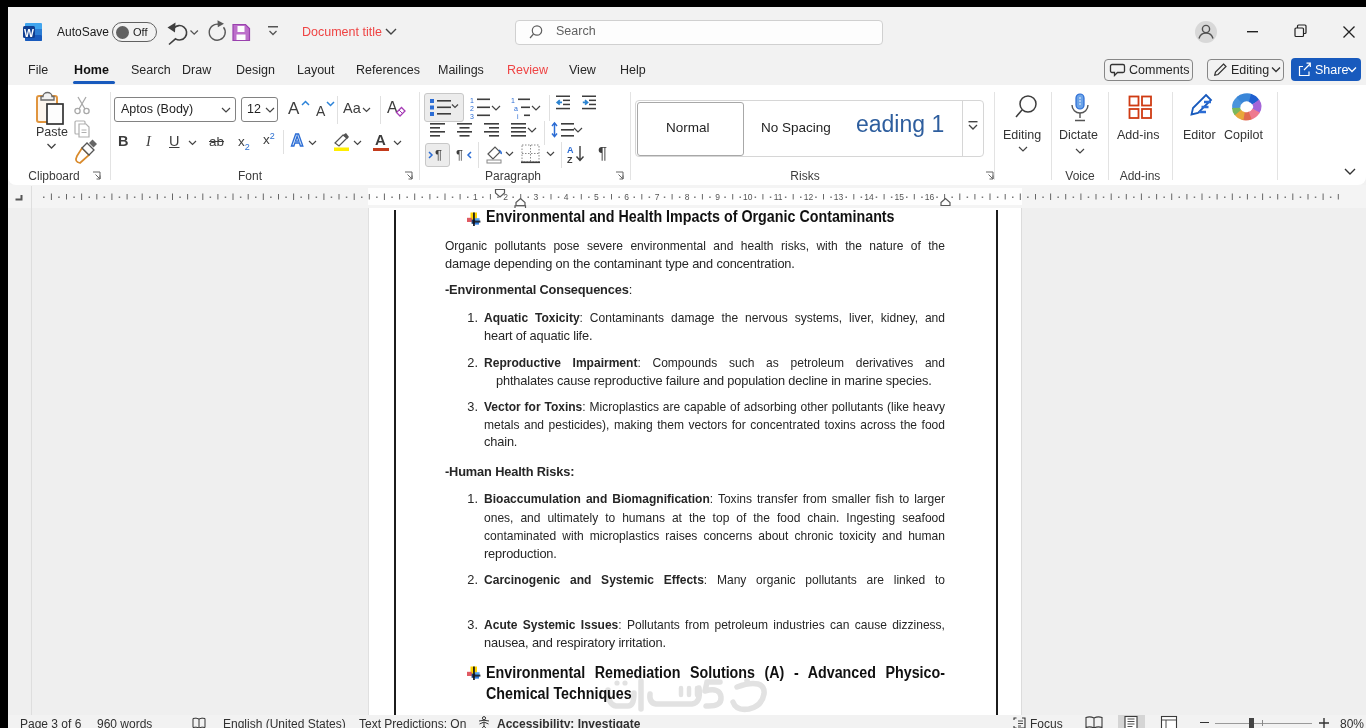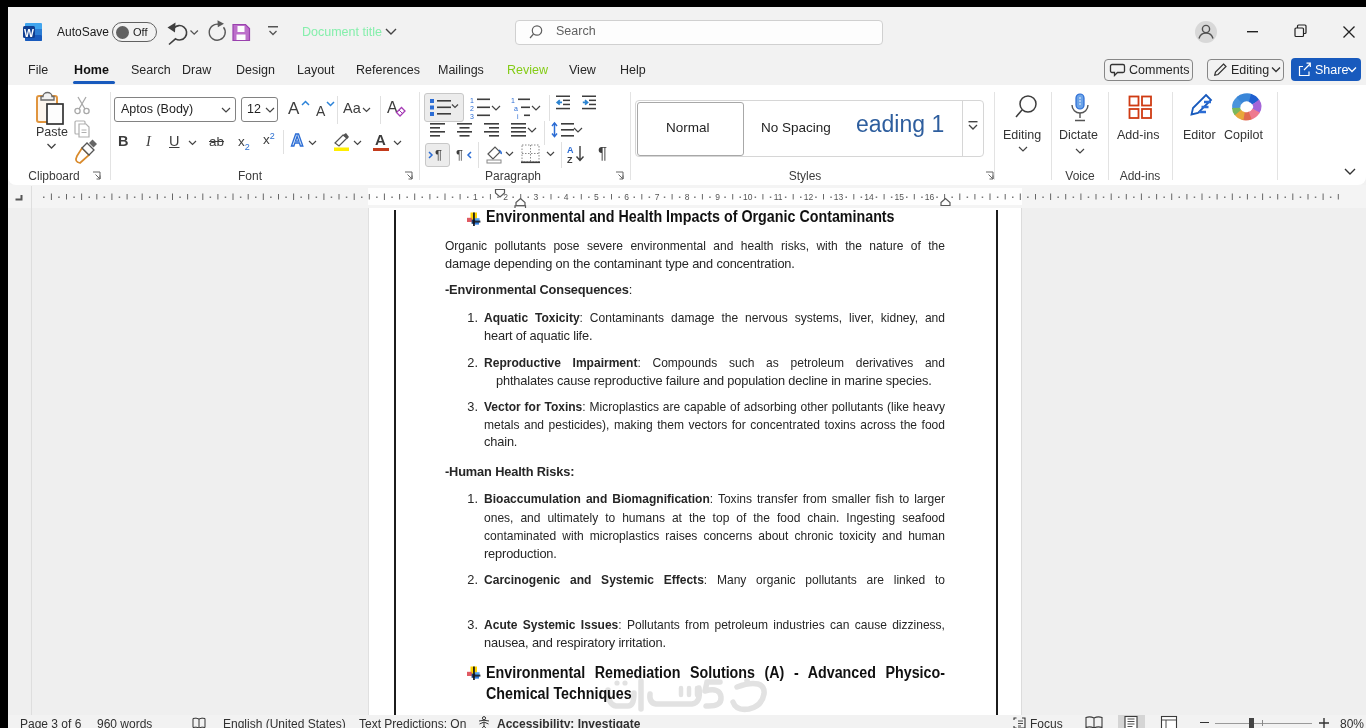--- a/index.html
+++ b/index.html
@@ -57,38 +57,38 @@
 
   <rect x="1295" y="28" width="8.5" height="8.5" rx="1" fill="none" stroke="#222" stroke-width="1.2"></rect>
   <path d="M1297.5 28 v-2 a1 1 0 0 1 1 -1 h6.5 a1 1 0 0 1 1 1 v6.5 a1 1 0 0 1 -1 1 h-2" fill="none" stroke="#222" stroke-width="1.2"></path>
 
   <path d="M1343.5 26.5 l11 11 M1354.5 26.5 l-11 11" stroke="#222" stroke-width="1.3"></path>
 </svg>
 <div class="t" style="left:57px;top:25px;font-size:12px;color:#1a1a1a;">AutoSave</div>
 <div class="abs" style="left:112px;top:22px;width:45px;height:20px;border:1px solid #616161;border-radius:10px;background:#f2f2f2;"></div>
 <div class="abs" style="left:115.5px;top:25.5px;width:13px;height:13px;border-radius:50%;background:#616161;"></div>
 <div class="t" style="left:133px;top:26px;font-size:11px;color:#1a1a1a;">Off</div>
-<div class="t" style="left:302px;top:24.5px;font-size:12.5px;color:#86efac;">Document title</div>
+<div class="t" style="left:302px;top:24.5px;font-size:12.5px;color:#ef4444;">Document title</div>
 <div class="abs" style="left:515px;top:20px;width:368px;height:25px;background:#fdfdfd;border:1px solid #d0d0d0;border-radius:4px;"></div>
 <svg class="abs" style="left:528px;top:24px;width:16px;height:16px;" viewBox="0 0 16 16">
     <circle cx="9" cy="6.5" r="4.7" fill="none" stroke="#5f5f5f" stroke-width="1.2"></circle>
     <path d="M5.5 10 l-3.5 4" stroke="#5f5f5f" stroke-width="1.2"></path>
   </svg>
 <div class="t" style="left:556px;top:24px;font-size:12.5px;color:#616161;">Search</div>
 
 <div class="t" style="left:28px;top:63px;font-size:12.5px;color:#262626;">File</div>
 <div class="t" style="left:74px;top:62.5px;font-size:12.5px;color:#0f0f0f;font-weight:bold;letter-spacing:0.1px;">Home</div>
 <div class="abs" style="left:73px;top:81px;width:42px;height:3px;background:#185abd;border-radius:2px;"></div>
 <div class="t" style="left:131px;top:63px;font-size:12.5px;color:#262626;">Search</div>
 <div class="t" style="left:182px;top:63px;font-size:12.5px;color:#262626;">Draw</div>
 <div class="t" style="left:236px;top:63px;font-size:12.5px;color:#262626;">Design</div>
 <div class="t" style="left:297px;top:63px;font-size:12.5px;color:#262626;">Layout</div>
 <div class="t" style="left:356px;top:63px;font-size:12.5px;color:#262626;">References</div>
 <div class="t" style="left:438px;top:63px;font-size:12.5px;color:#262626;">Mailings</div>
-<div class="t" style="left:507px;top:63px;font-size:12.5px;color:#84cc16;">Review</div>
+<div class="t" style="left:507px;top:63px;font-size:12.5px;color:#ef4444;">Review</div>
 <div class="t" style="left:569px;top:63px;font-size:12.5px;color:#262626;">View</div>
 <div class="t" style="left:620px;top:63px;font-size:12.5px;color:#262626;">Help</div>
 
 <div class="abs" style="left:1104px;top:59px;width:89px;height:22px;border:1px solid #878787;border-radius:4px;"></div>
 <svg class="abs" style="left:1110px;top:63px;width:16px;height:14px;" viewBox="0 0 16 14">
  <path d="M2 1.5 h11 a1.5 1.5 0 0 1 1.5 1.5 v5 a1.5 1.5 0 0 1 -1.5 1.5 h-5.5 l-3 3 v-3 h-2.5 a1.5 1.5 0 0 1 -1.5 -1.5 v-5 a1.5 1.5 0 0 1 1.5 -1.5 z" fill="none" stroke="#333" stroke-width="1.3"></path>
 </svg>
 <div class="t" style="left:1129px;top:63px;font-size:12.5px;color:#262626;">Comments</div>
 <div class="abs" style="left:1207px;top:59px;width:77px;height:22px;border:1px solid #878787;border-radius:4px;"></div>
 <svg class="abs" style="left:1213px;top:62px;width:15px;height:15px;" viewBox="0 0 15 15">
@@ -357,21 +357,21 @@
 <div class="abs" style="left:635px;top:100px;width:349px;height:57px;border:1px solid #d6d6d6;border-radius:4px;background:#fff;"></div>
 <div class="abs" style="left:636.5px;top:101.5px;width:107px;height:54px;border:1.5px solid #a8a8a8;border-radius:3px;background:#fff;"></div>
 <div class="t" style="left:666px;top:120px;font-size:13.5px;color:#1f1f1f;">Normal</div>
 <div class="t" style="left:761px;top:120px;font-size:13.5px;color:#1f1f1f;">No Spacing</div>
 <div class="t" style="left:856px;top:111px;font-size:23px;color:#2e5e9e;">eading 1</div>
 <div class="abs" style="left:962px;top:100px;width:1px;height:57px;background:#d6d6d6;"></div>
 <svg class="abs" style="left:967px;top:120px;width:12px;height:14px;" viewBox="0 0 12 14">
   <rect x="1.5" y="1" width="9" height="1.4" fill="#444"></rect>
   <path d="M2 5 l4 4 4 -4" fill="none" stroke="#444" stroke-width="1.3"></path>
 </svg>
-<div class="lbl" style="left:770px;width:70px;">Styles</div>
+<div class="lbl" style="left:770px;width:70px;">Risks</div>
 <svg class="launch" style="left:985px;" viewBox="0 0 9 9">
     <path d="M1 1 h7 v7 M8 8 l-4.5 -4.5 M8 4.5 v3.5 h-3.5" fill="none" stroke="#666" stroke-width="1"></path>
   </svg>
 
 <svg class="abs" style="left:1013px;top:94px;width:26px;height:26px;" viewBox="0 0 26 26">
   <circle cx="15" cy="10" r="8" fill="#fcfcfc" stroke="#3b3b3b" stroke-width="1.5"></circle>
   <path d="M9 16 l-6 7" stroke="#3b3b3b" stroke-width="1.5"></path>
 </svg>
 <div class="t" style="left:1003px;top:128px;font-size:12.5px;color:#333;">Editing</div>
 <svg class="abs" style="left:1018px;top:146px;width:10px;height:7px;" viewBox="0 0 10 7">

